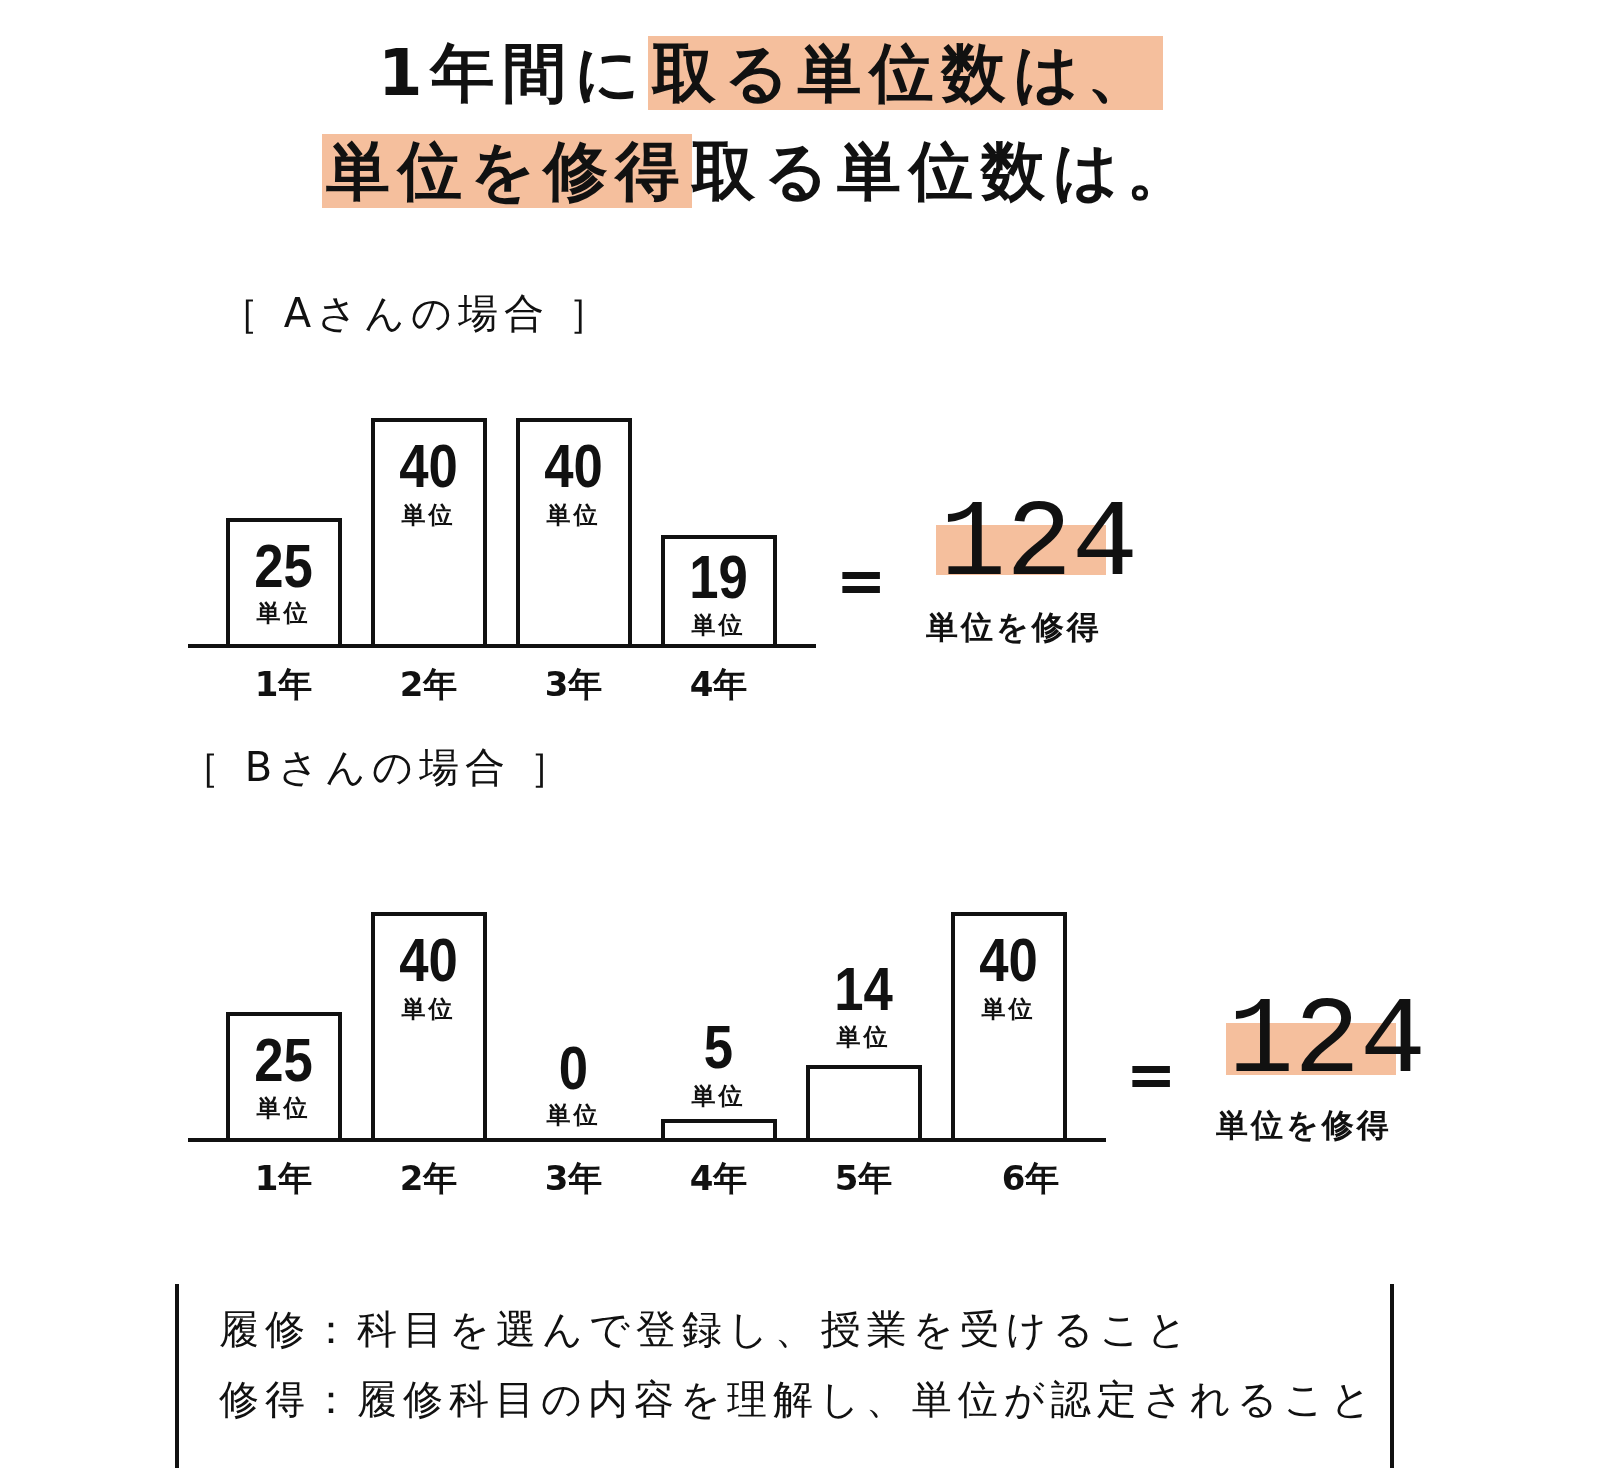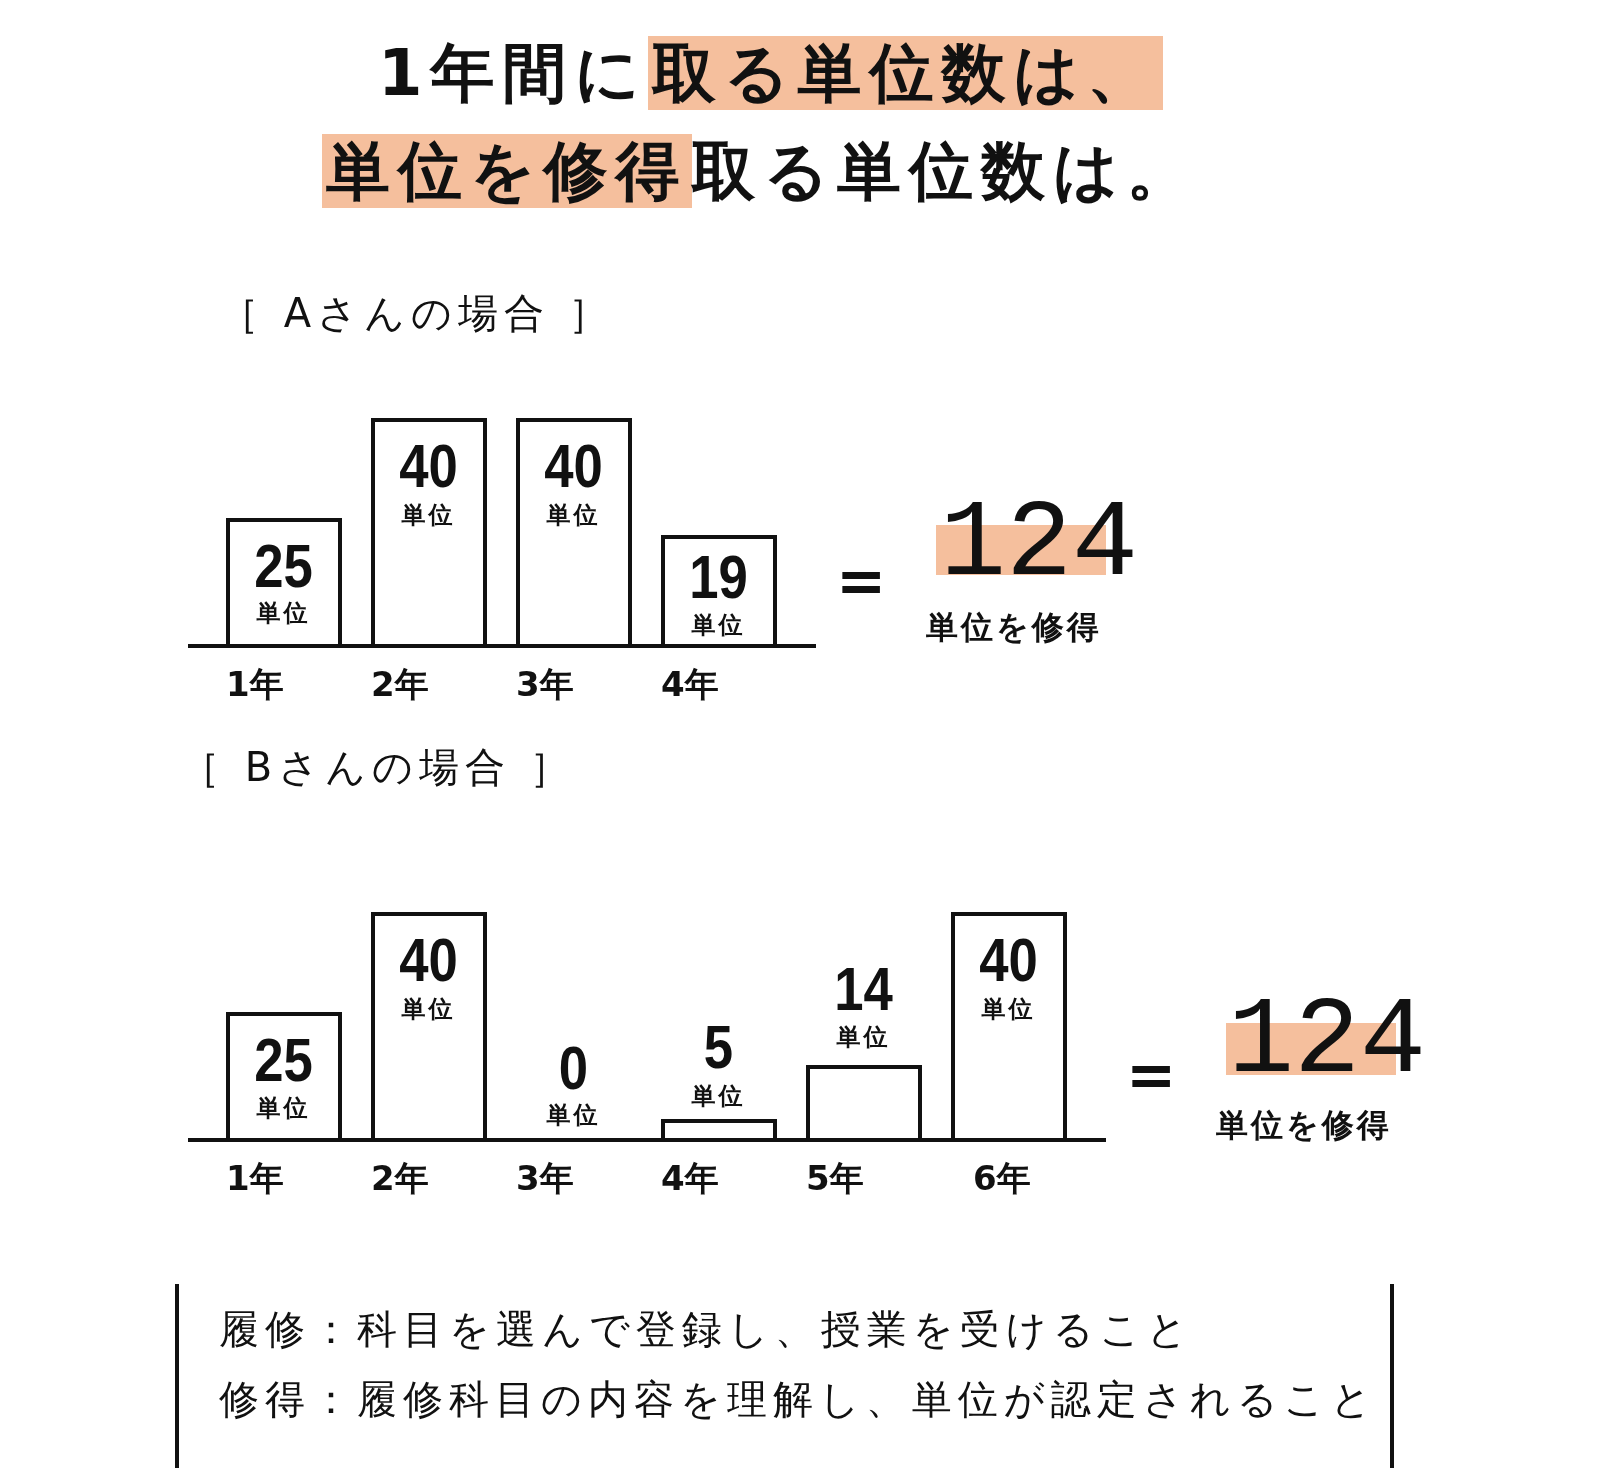--- a/index.html
+++ b/index.html
@@ -5,21 +5,21 @@
   html, body { margin:0; padding:0; background:#ffffff; }
   body { width:1600px; height:1468px; position:relative; overflow:hidden;
          font-family:"DejaVu Sans", "Liberation Sans", sans-serif; color:#111; }
   .title-line { position:absolute; font-size:64px; font-weight:bold; letter-spacing:8px; white-space:nowrap; line-height:80px;margin-top:21px; }
   .hl { background:#f5bf9d; padding:0 4px; }
   .case-label { position:absolute; font-size:40px; letter-spacing:6px; white-space:nowrap; }
   .baseline { position:absolute; height:4px; background:#111; }
   .bar { position:absolute; border:4px solid #111; border-bottom:none; box-sizing:border-box; background:#fff; }
   .val { position:absolute; width:115px; text-align:center; font-family:"Liberation Sans", sans-serif; font-weight:bold; font-size:62px; line-height:62px; transform:scaleX(0.85); }
   .unit { position:absolute; width:115px; text-align:center; font-size:24px; font-weight:bold; letter-spacing:3px; }
-  .year { position:absolute; width:115px; text-align:left; font-size:34px; font-weight:bold; }
+  .year { position:absolute; width:115px; text-align:center; font-size:34px; font-weight:bold; }
   .eq { position:absolute; font-size:60px; font-weight:bold; }
   .total { position:absolute; font-family:Liberation Mono, monospace; font-size:110px; line-height:110px; }
   .total-hl { position:absolute; background:#f5bf9d; }
   .total-label { position:absolute; font-size:32px; font-weight:bold; letter-spacing:3px; white-space:nowrap; }
   .def-box { position:absolute; left:175px; top:1284px; width:1219px; height:190px; border-left:4px solid #111; border-right:4px solid #111; box-sizing:border-box; }
   .def-line { position:absolute; left:40px; font-size:40px; letter-spacing:6px; white-space:nowrap; }
 </style>
 </head>
 <body>
 

